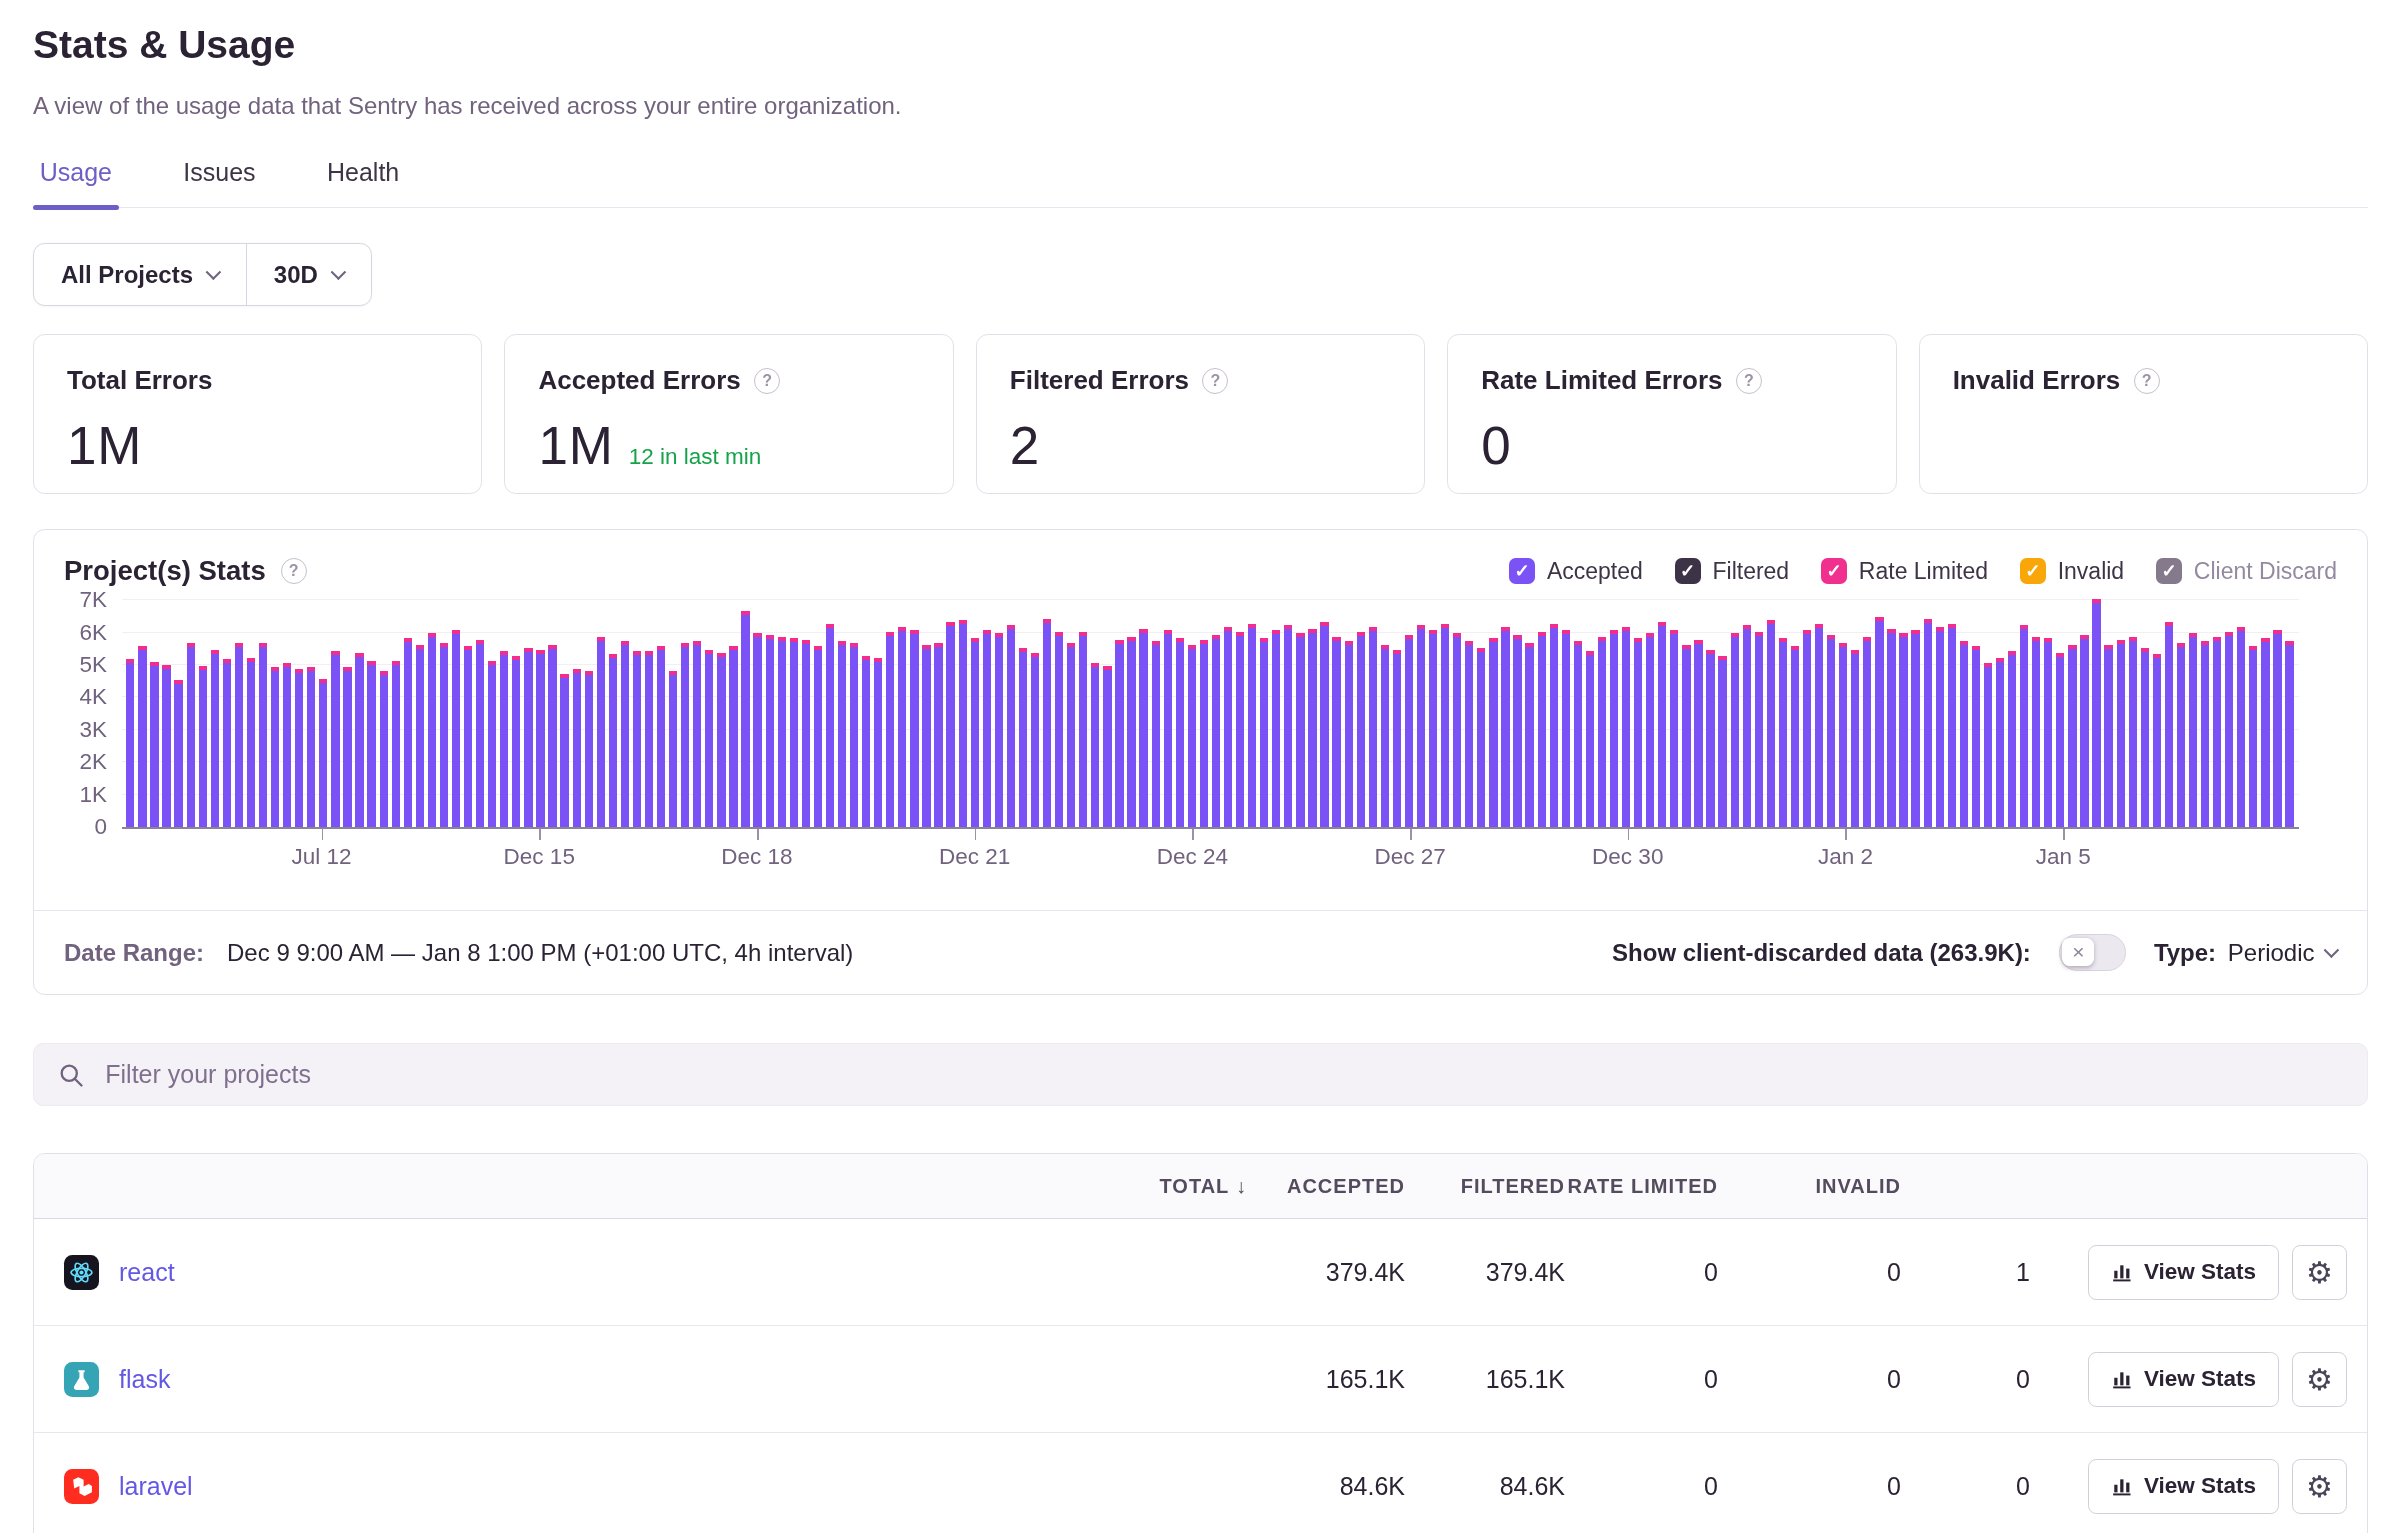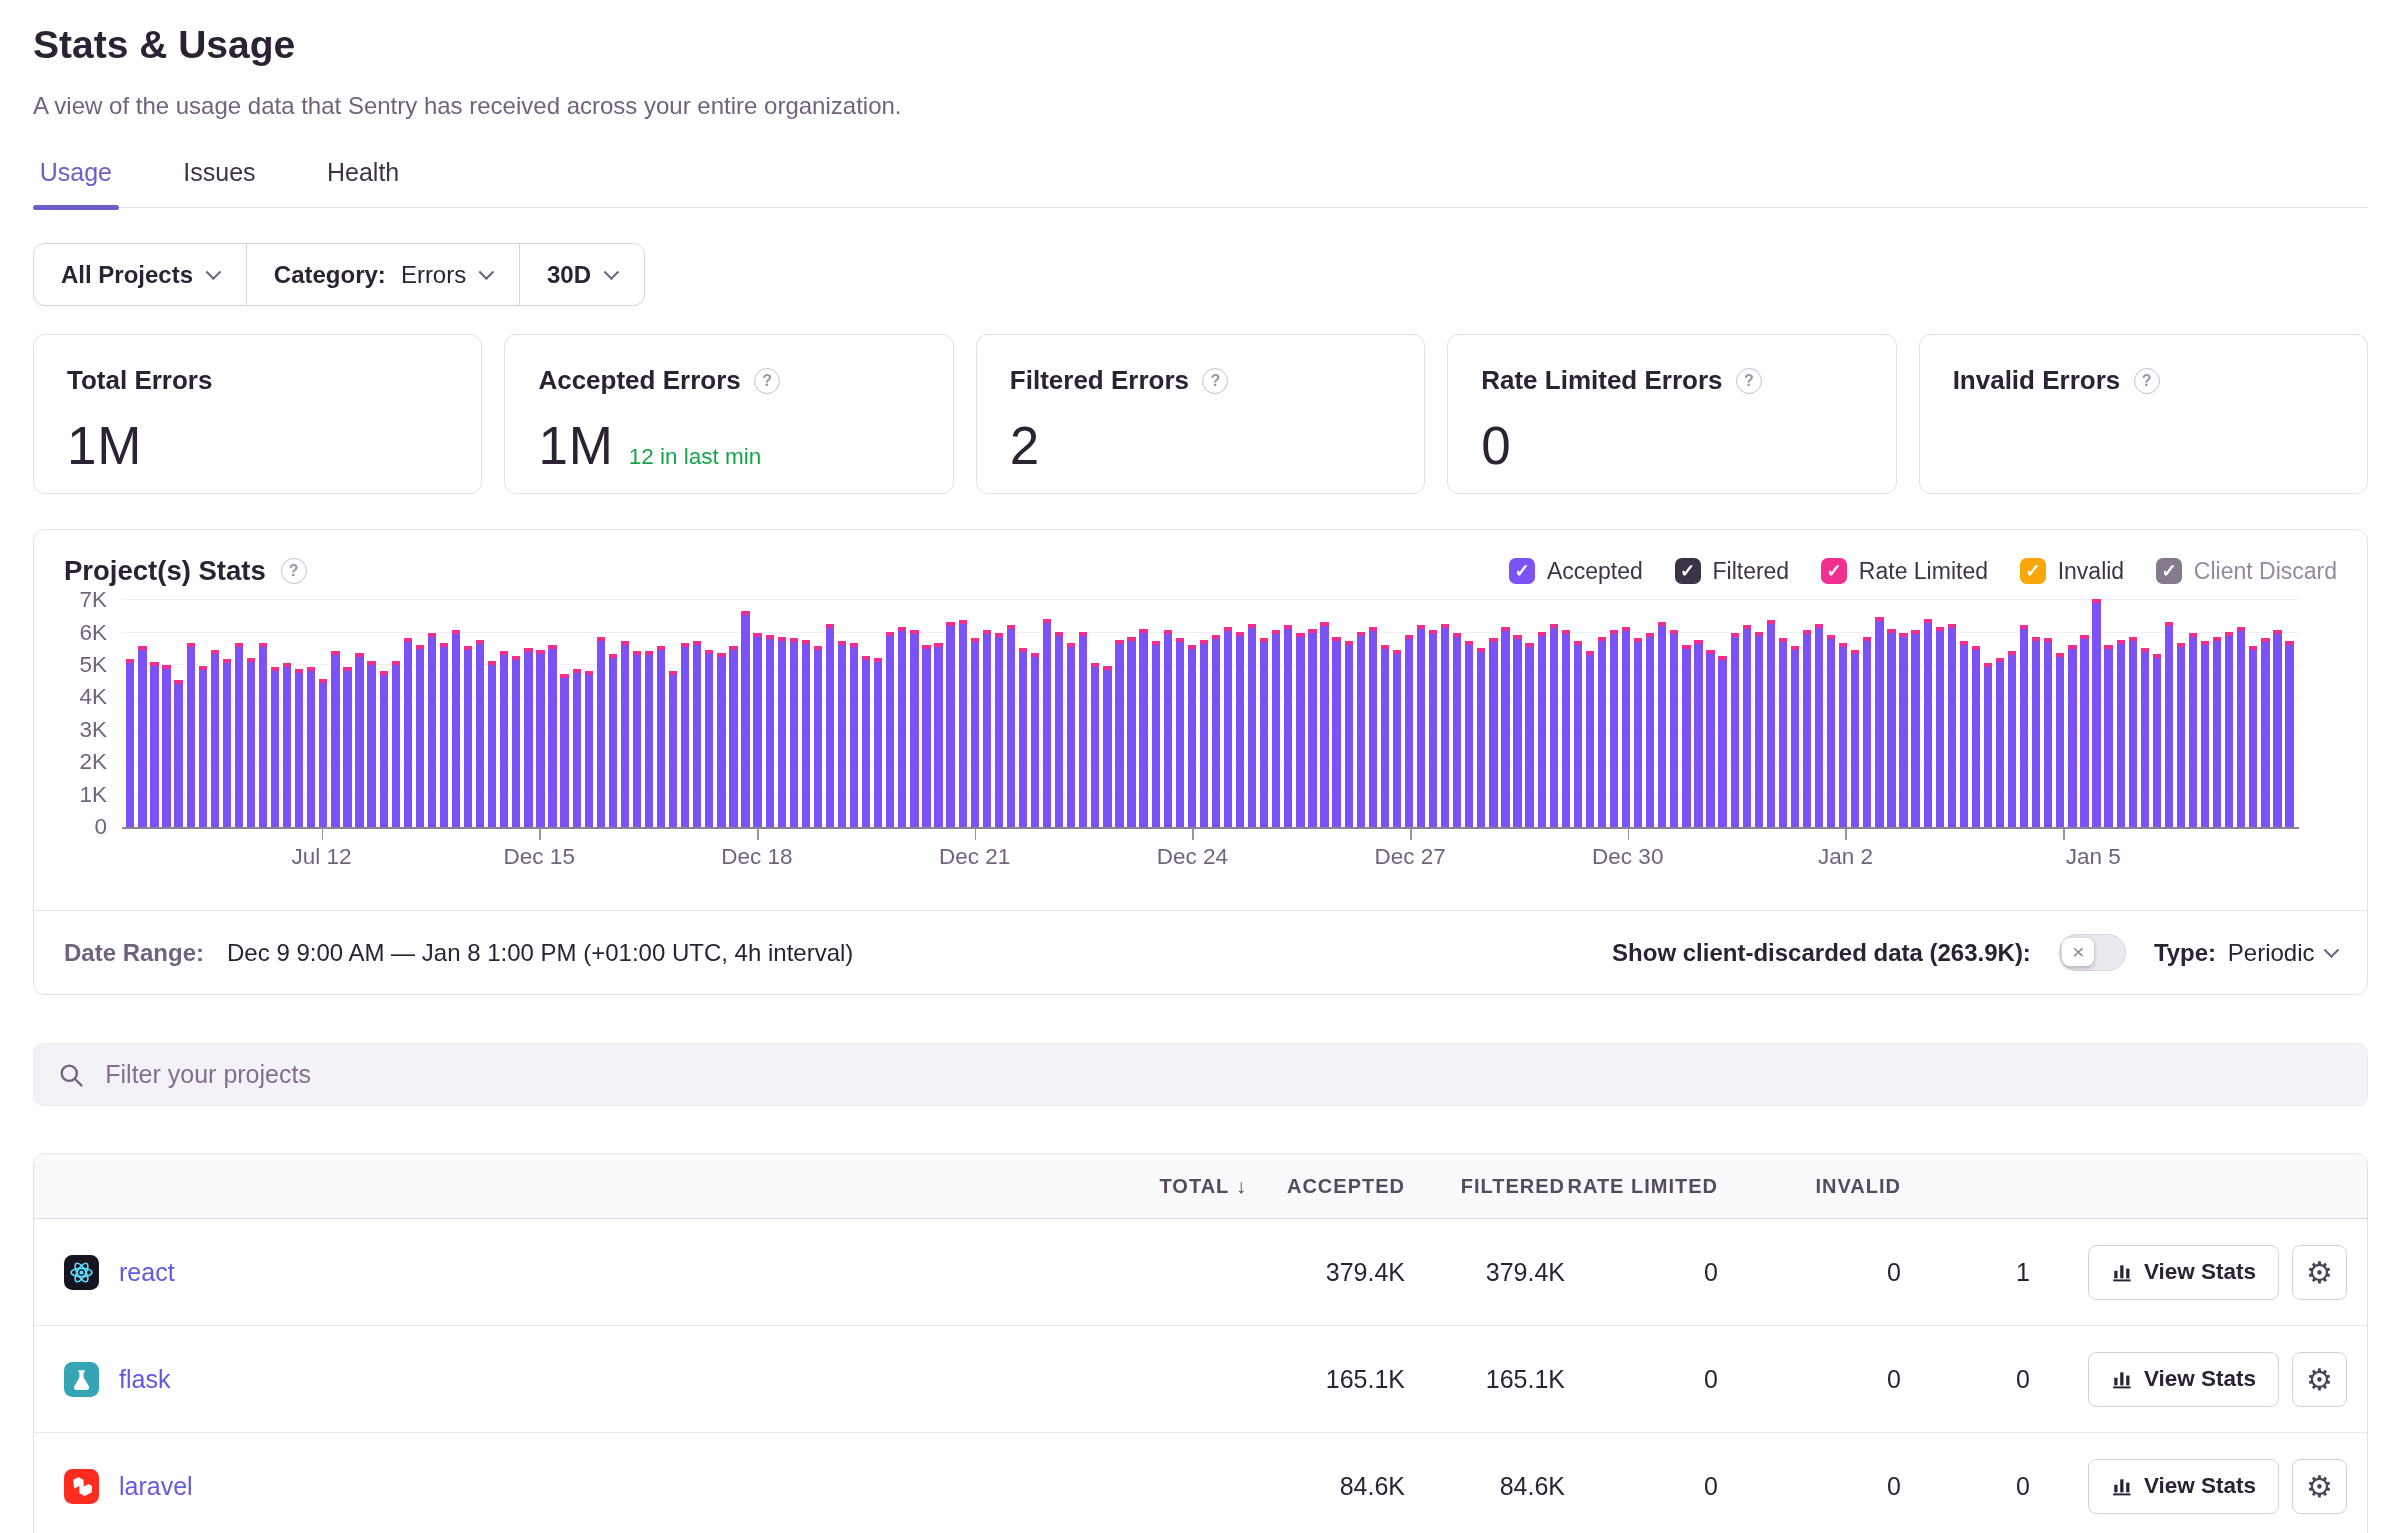--- a/index.html
+++ b/index.html
@@ -93,25 +93,20 @@
 
   <div class="tabs">
       <div class="tab active">Usage</div>
       <div class="tab">Issues</div>
       <div class="tab">Health</div>
     </div>
 
   <div class="filterbar">
     <div class="fseg">
       <span class="b">All Projects</span>
-      <span class="chev"></span>
-    </div>
-    <div class="fseg">
-      <span class="b">Category:</span>
-      <span>Errors</span>
       <span class="chev"></span>
     </div>
     <div class="fseg">
       <span class="b">30D</span>
       <span class="chev"></span>
     </div>
   </div>
 
   <div class="cards">
       <div class="card">
@@ -765,21 +760,21 @@
           <div class="xlab" style="left: 39.1667%;">Dec 21</div>
           <div class="xtick" style="left: 49.1667%;"></div>
           <div class="xlab" style="left: 49.1667%;">Dec 24</div>
           <div class="xtick" style="left: 59.1667%;"></div>
           <div class="xlab" style="left: 59.1667%;">Dec 27</div>
           <div class="xtick" style="left: 69.1667%;"></div>
           <div class="xlab" style="left: 69.1667%;">Dec 30</div>
           <div class="xtick" style="left: 79.1667%;"></div>
           <div class="xlab" style="left: 79.1667%;">Jan 2</div>
           <div class="xtick" style="left: 89.1667%;"></div>
-          <div class="xlab" style="left: 89.1667%; margin-left: 30px;">Jan 5</div>
+          <div class="xlab" style="left: 89.1667%;">Jan 5</div>
         </div>
     </div>
 
     <div class="panel-foot">
       <div class="dr-left">
         <span class="dr-label">Date Range:</span>
         <span class="dr-value">Dec 9 9:00 AM — Jan 8 1:00 PM (+01:00 UTC, 4h interval)</span>
       </div>
       <div class="dr-right">
         <span class="toggle-label">Show client-discarded data (263.9K):</span>

